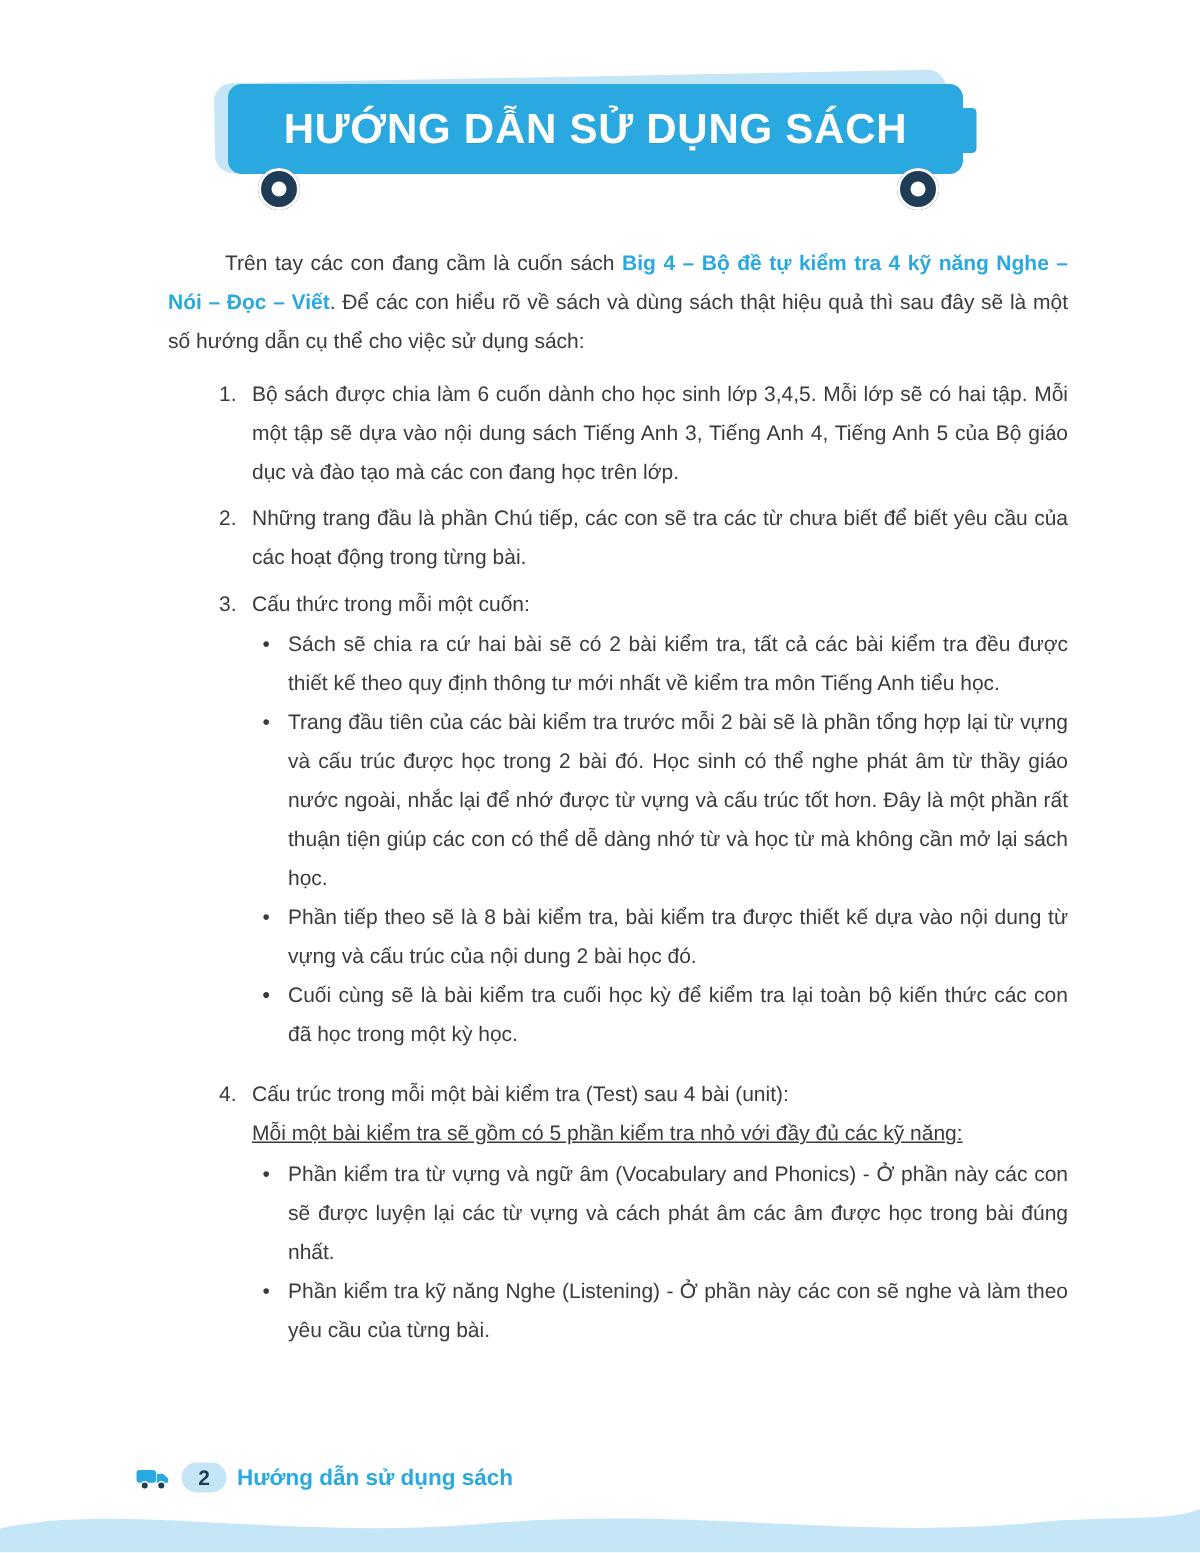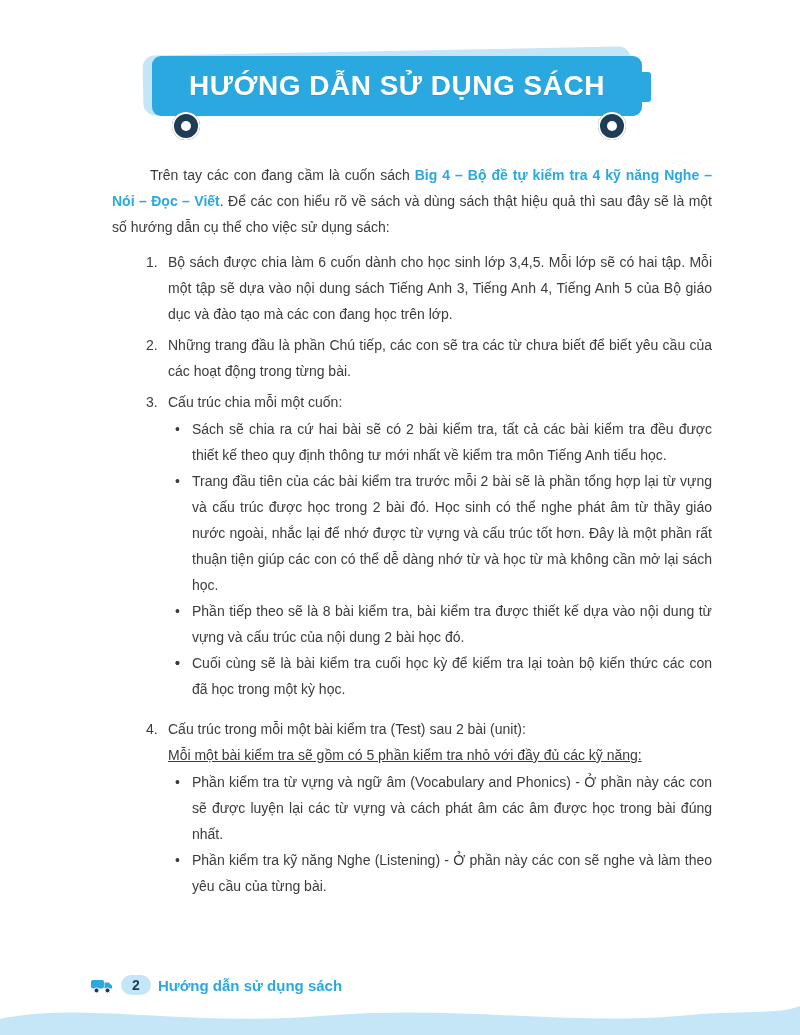--- a/index.html
+++ b/index.html
@@ -101,33 +101,33 @@
         <span class="itext">Bộ sách được chia làm 6 cuốn dành cho học sinh lớp 3,4,5. Mỗi lớp sẽ có hai tập. Mỗi một tập sẽ dựa vào nội dung sách Tiếng Anh 3, Tiếng Anh 4, Tiếng Anh 5 của Bộ giáo dục và đào tạo mà các con đang học trên lớp.</span>
       </li>
 
       <li class="item">
         <span class="num">2.</span>
         <span class="itext">Những trang đầu là phần Chú tiếp, các con sẽ tra các từ chưa biết để biết yêu cầu của các hoạt động trong từng bài.</span>
       </li>
 
       <li class="item">
         <span class="num">3.</span>
-        <span class="itext">Cấu trúc chia mỗi một cuốn:</span>
+        <span class="itext">Cấu thức trong mỗi một cuốn:</span>
         <ul class="bullets">
           <li><span class="marker">•</span><span>Sách sẽ chia ra cứ hai bài sẽ có 2 bài kiểm tra, tất cả các bài kiểm tra đều được thiết kế theo quy định thông tư mới nhất về kiểm tra môn Tiếng Anh tiểu học.</span></li>
           <li><span class="marker">•</span><span>Trang đầu tiên của các bài kiểm tra trước mỗi 2 bài sẽ là phần tổng hợp lại từ vựng và cấu trúc được học trong 2 bài đó. Học sinh có thể nghe phát âm từ thầy giáo nước ngoài, nhắc lại để nhớ được từ vựng và cấu trúc tốt hơn. Đây là một phần rất thuận tiện giúp các con có thể dễ dàng nhớ từ và học từ mà không cần mở lại sách học.</span></li>
           <li><span class="marker">•</span><span>Phần tiếp theo sẽ là 8 bài kiểm tra, bài kiểm tra được thiết kế dựa vào nội dung từ vựng và cấu trúc của nội dung 2 bài học đó.</span></li>
           <li><span class="marker">•</span></li>
           <li><span class="marker">•</span><span>Cuối cùng sẽ là bài kiểm tra cuối học kỳ để kiểm tra lại toàn bộ kiến thức các con đã học trong một kỳ học.</span></li>
         </ul>
       </li>
 
       <li class="item gap-top">
         <span class="num">4.</span>
-        <span class="itext">Cấu trúc trong mỗi một bài kiểm tra (Test) sau 2 bài (unit):</span>
+        <span class="itext">Cấu trúc trong mỗi một bài kiểm tra (Test) sau 4 bài (unit):</span>
         <div class="subtext">Mỗi một bài kiểm tra sẽ gồm có 5 phần kiểm tra nhỏ với đầy đủ các kỹ năng:</div>
         <ul class="bullets">
           <li><span class="marker">•</span><span>Phần kiểm tra từ vựng và ngữ âm (Vocabulary and Phonics) - Ở phần này các con sẽ được luyện lại các từ vựng và cách phát âm các âm được học trong bài đúng nhất.</span></li>
           <li><span class="marker">•</span><span>Phần kiểm tra kỹ năng Nghe (Listening) - Ở phần này các con sẽ nghe và làm theo yêu cầu của từng bài.</span></li>
         </ul>
       </li>
 
     </ol>
   </main>
 

